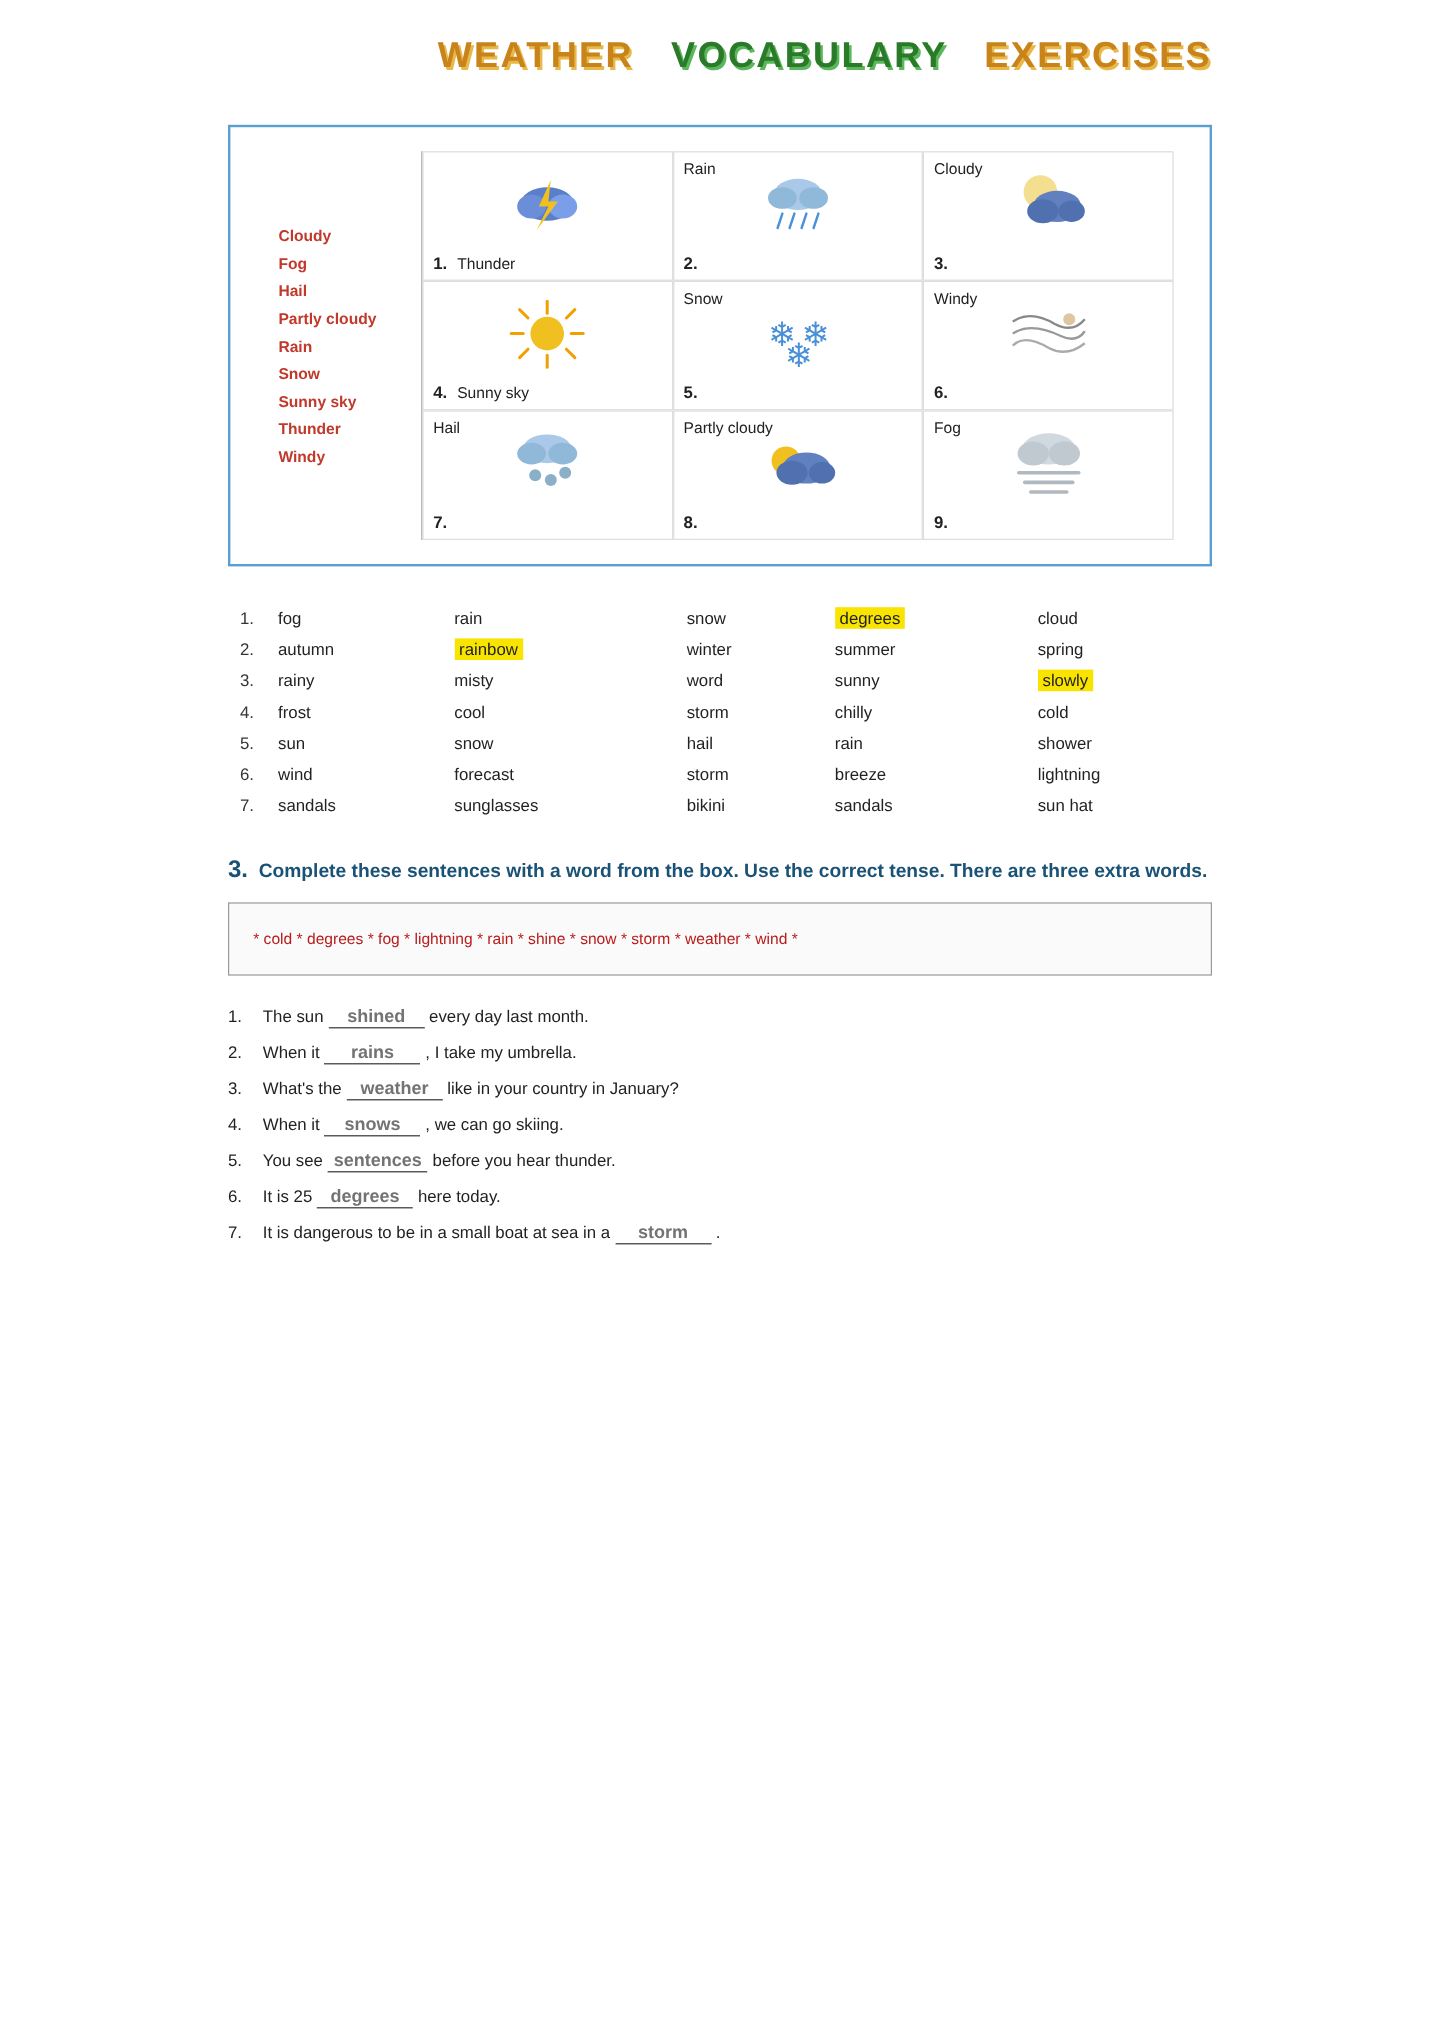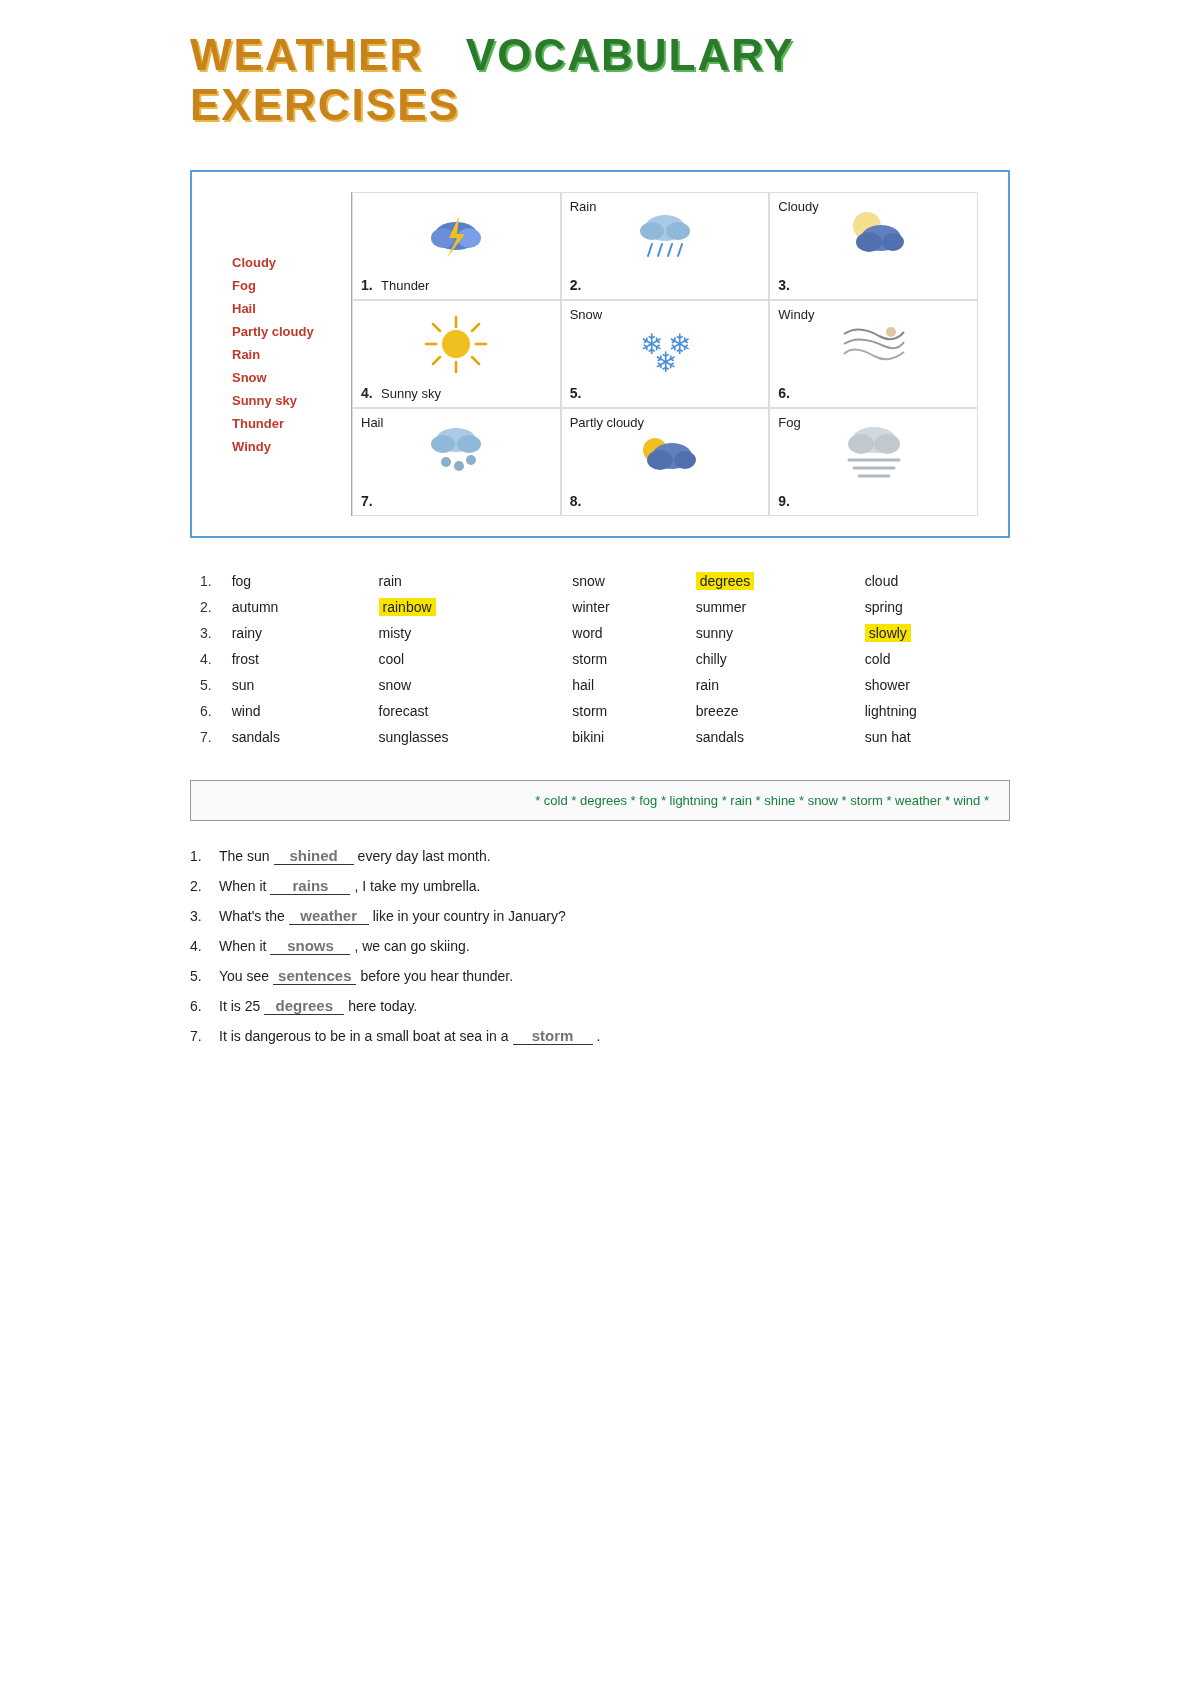--- a/index.html
+++ b/index.html
@@ -8,22 +8,22 @@
       font-family: Arial, sans-serif;
       font-size: 14px;
       color: #222;
       padding: 20px 40px;
       max-width: 900px;
       margin: 0 auto;
     }
 
     
     .page-title {
-      text-align: left;
-      font-size: 44px;
+      text-align: right;
+      font-size: 30px;
       font-weight: 900;
       font-family: 'Arial Black', sans-serif;
       letter-spacing: 2px;
       margin-bottom: 30px;
       padding: 10px 0;
     }
     .title-weather { color: #c8841a; text-shadow: 2px 2px 0 #e8b84b; }
     .title-vocab { color: #2a7a2a; text-shadow: 2px 2px 0 #5ab85a; }
     .title-exercises { color: #c8841a; text-shadow: 2px 2px 0 #e8b84b; }
 
@@ -117,25 +117,25 @@
     }
     .highlight-yellow {
       background-color: #f9e400;
       padding: 1px 4px;
     }
 
     
     .section3 { margin-bottom: 30px; }
     .word-box {
       border: 1px solid #999;
-      padding: 12px 20px;
+      padding: 22px 20px;
       margin-bottom: 20px;
-      text-align: right;
+      text-align: left;
       font-size: 13px;
-      color: #15803d;
+      color: #b91c1c;
       background: #fafafa;
     }
     .sentence-list {
       list-style: none;
       padding: 0;
     }
     .sentence-list li {
       padding: 6px 0;
       font-size: 14px;
       display: flex;
@@ -395,20 +395,24 @@
           <td>sunglasses</td>
           <td>bikini</td>
           <td>sandals</td>
           <td>sun hat</td>
         </tr>
       </tbody>
   </table>
 </div>
 
 <div class="section3">
+  <div class="section-header">
+    <span class="section-num">3.</span>
+    &nbsp;<span>Complete these sentences with a word from the box. Use the correct tense. There are three extra words.</span>
+  </div>
 
   <div class="word-box">
     <span>* cold * degrees * fog * lightning * rain * shine * snow * storm * weather * wind *</span>
   </div>
 
   <ol class="sentence-list" id="sentence-list">
   <li><span class="s-num">1.</span> The sun <span class="answer-blank">shined</span> every day last month.</li>
       <li><span class="s-num">2.</span> When it <span class="answer-blank">rains</span> , I take my umbrella.</li>
       <li><span class="s-num">3.</span> What's the <span class="answer-blank">weather</span> like in your country in January?</li>
       <li><span class="s-num">4.</span> When it <span class="answer-blank">snows</span> , we can go skiing.</li>

